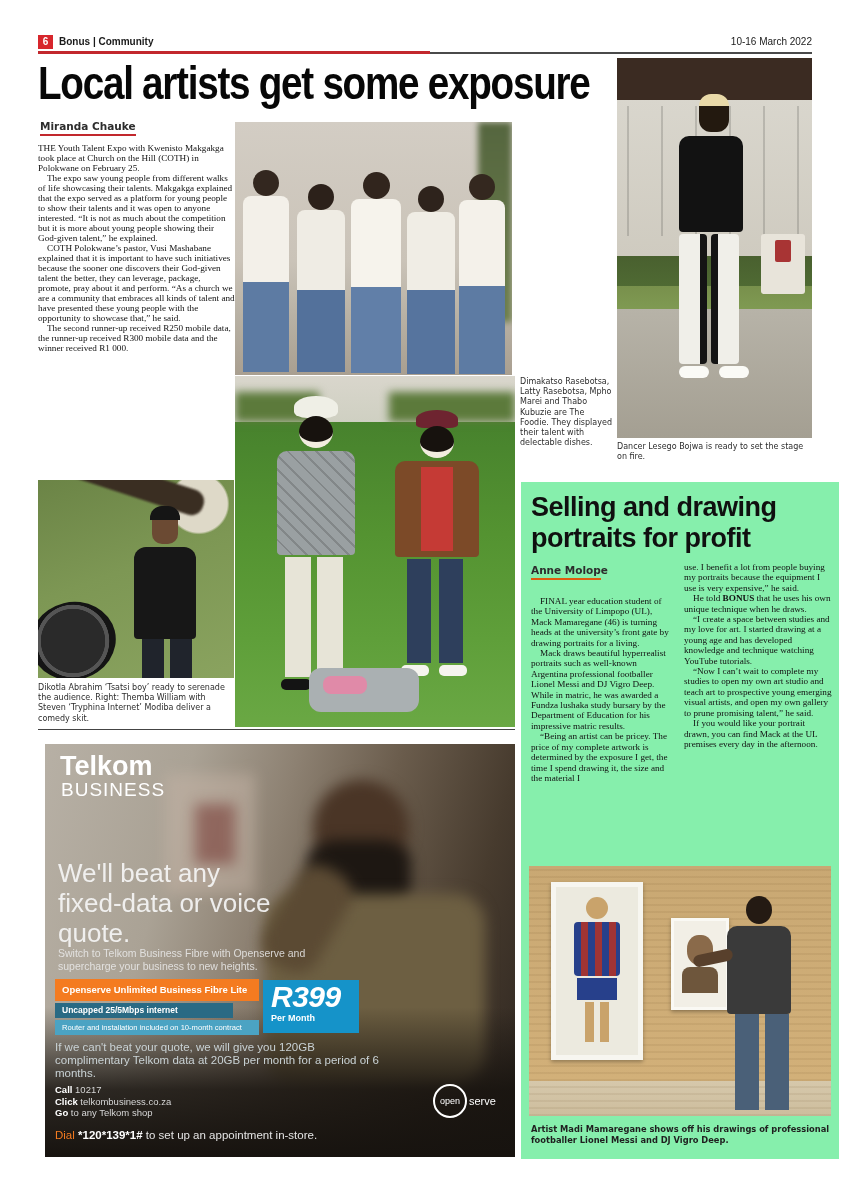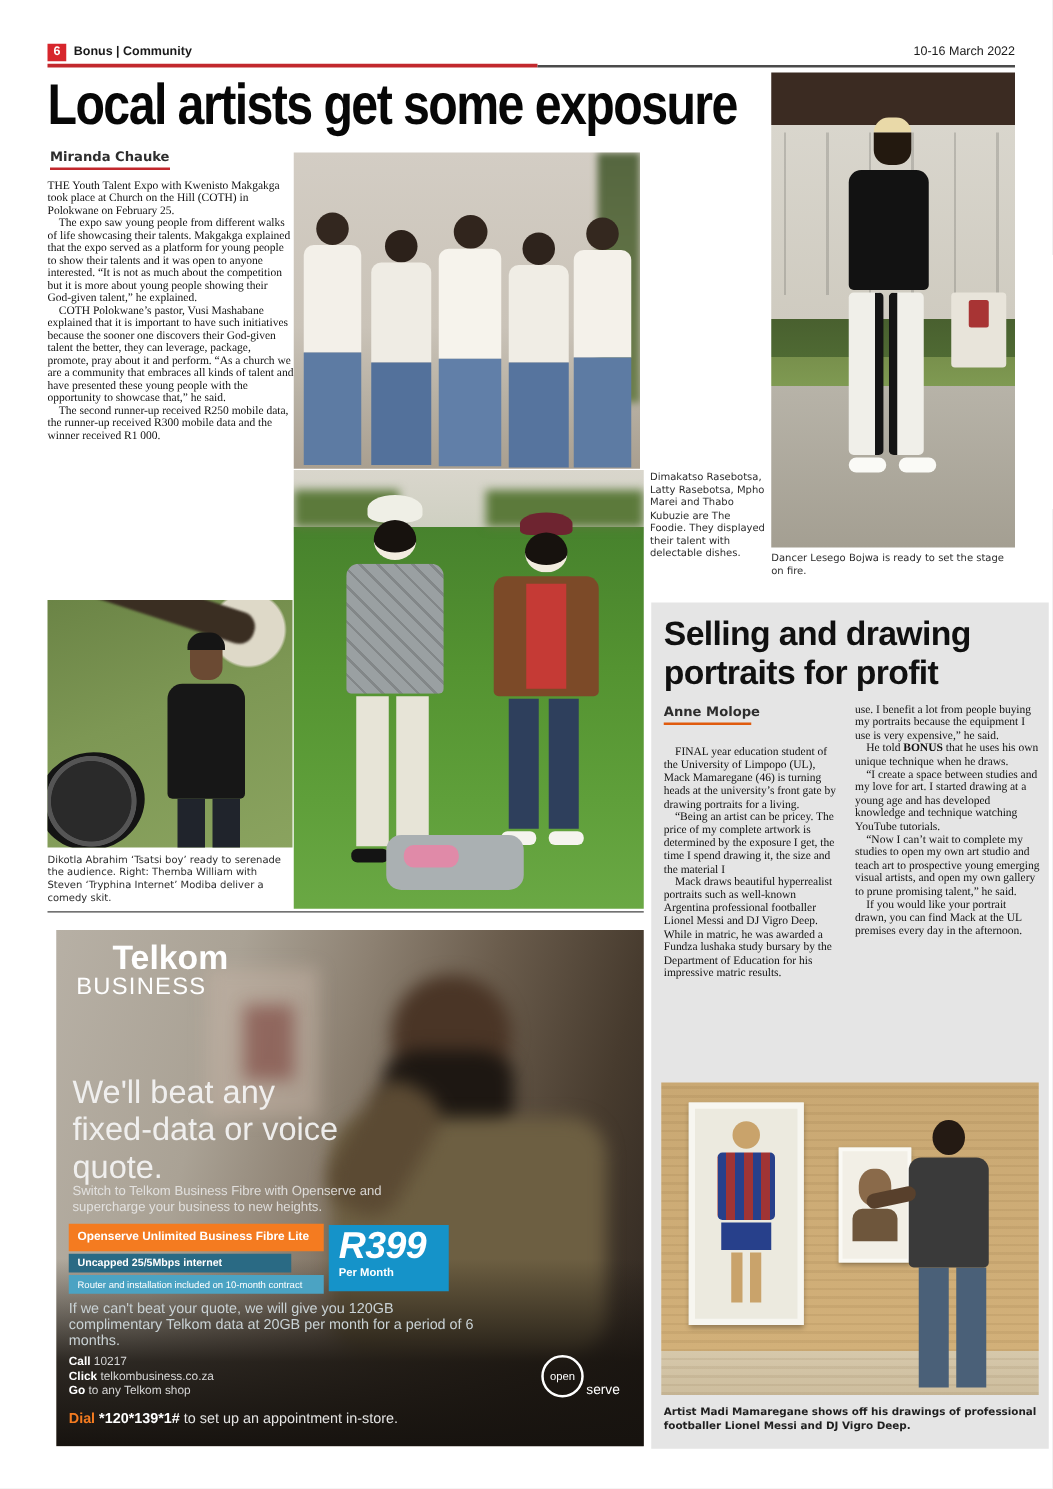--- a/index.html
+++ b/index.html
@@ -29,33 +29,33 @@
   
   .cap { position:absolute; font:8px/10.2px "DejaVu Sans",sans-serif; color:#2c2c2c; }
 
   
   .photo { position:absolute; overflow:hidden; background:#bbb; }
   .abs { position:absolute; }
 
   .rule-bottom { position:absolute; left:38px; top:729px; width:477px; height:1px; background:#444; }
 
   
-  .feature { position:absolute; left:521px; top:482px; width:318px; height:677px; background:#e5e5e5; }
+  .feature { position:absolute; left:521px; top:482px; width:318px; height:677px; background:#86efac; }
   .feature-title { position:absolute; left:10px; top:10px; width:300px;
                    font:bold 27px/31px "Liberation Sans",sans-serif; letter-spacing:-.5px; color:#101010; }
   .fcol { position:absolute; font:9.2px/10.4px "Liberation Serif",serif; color:#111; }
   .fcol p.ind { text-indent:9px; }
 
   
   .ad { position:absolute; left:45px; top:744px; width:470px; height:413px; overflow:hidden;
         background:linear-gradient(105deg,#b7b0a5 0%,#aaa295 26%,#8d8172 44%,#6a5c4c 62%,#473b2e 82%,#2e2620 100%); }
   .ad::after { content:""; position:absolute; left:0; right:0; bottom:0; height:150px;
                background:linear-gradient(180deg,rgba(20,16,12,0) 0%,rgba(22,18,14,.85) 55%,#17130f 100%); }
   .blob { position:absolute; filter:blur(7px); }
-  .ad-brand { position:absolute; left:15px; top:8px; font:bold 27px/28px "Liberation Sans",sans-serif; color:#fff; z-index:3;margin-left:30px; }
+  .ad-brand { position:absolute; left:15px; top:8px; font:bold 27px/28px "Liberation Sans",sans-serif; color:#fff; z-index:3; }
   .ad-brand-sub { position:absolute; left:16px; top:36px; font:300 19px/20px "Liberation Sans",sans-serif;
                   letter-spacing:1px; color:#fff; z-index:3; }
   .ad-headline { position:absolute; left:13px; top:114px; width:232px;
                  font:26px/30px "Liberation Sans",sans-serif; color:rgba(245,245,245,.92); z-index:3; }
   .ad-sub { position:absolute; left:13px; top:203px; width:300px;
             font:10.5px/13px "Liberation Sans",sans-serif; color:rgba(235,235,235,.85); z-index:3; }
   .bar { position:absolute; color:#fff; z-index:3; padding-left:7px; white-space:nowrap; overflow:hidden; }
   .bar-orange { left:10px; top:235px; width:204px; height:22px; background:#f47b20;
                 font:bold 9.5px/22px "Liberation Sans",sans-serif; }
   .bar-teal { left:10px; top:259px; width:178px; height:15px; background:#2a6a84;
@@ -66,23 +66,23 @@
            color:#fff; z-index:3; padding:1px 0 0 8px; }
   .price-amt { font:italic bold 30px/32px "Liberation Sans",sans-serif; letter-spacing:-.5px; }
   .price-per { font:bold 9px/10px "Liberation Sans",sans-serif; }
   .ad-promo { position:absolute; left:10px; top:297px; width:330px;
               font:11.5px/12.8px "Liberation Sans",sans-serif; color:#c9d2d5; z-index:3; }
   .ad-contacts { position:absolute; left:10px; top:340px; font:9.5px/11.5px "Liberation Sans",sans-serif;
                  color:#d6d6d6; z-index:3; }
   .ad-contacts b { color:#fff; }
   .ad-dial { position:absolute; left:10px; top:385px; font:11.5px/13px "Liberation Sans",sans-serif;
              color:#e4e4e4; z-index:3; }
-  .ad-dial .lbl { color:#f47b20; font-weight:bold; }
+  .ad-dial .lbl { color:#f47b20; font-weight:normal; }
   .ad-dial b { color:#fff; }
-  .openserve { position:absolute; left:388px; top:340px; display:flex; align-items:flex-end; z-index:3; }
+  .openserve { position:absolute; left:388px; top:340px; display:flex; align-items:center; z-index:3; }
   .os-circle { width:34px; height:34px; border:2px solid #fff; border-radius:50%;
                display:flex; align-items:center; justify-content:center;
                font:9px "Liberation Sans",sans-serif; color:#fff; }
   .os-serve { font:11px "Liberation Sans",sans-serif; color:#fff; margin-left:2px; }
 
   .feature-photo-cap { position:absolute; left:10px; top:642px; width:302px;
                        font:bold 8.3px/11px "DejaVu Sans",sans-serif; color:#1f1f1f; }
 </style>
 </head>
 <body>
@@ -259,22 +259,22 @@
     </div>
   </div>
 
   <div class="feature">
     <h2 class="feature-title">Selling and drawing portraits for profit</h2>
     <div class="byline" style="left:10px; top:82px;">Anne Molope</div>
     <div class="byline-rule" style="left:10px; top:96px; width:70px; background:#e05b0e;"></div>
 
     <div class="fcol" style="left:10px; top:114px; width:141px;">
         <p class="ind">FINAL year education student of the University of Limpopo (UL), Mack Mamaregane (46) is turning heads at the university’s front gate by drawing portraits for a living.</p>
+        <p class="ind">Mack draws beautiful hyperrealist portraits such as well-known Argentina professional footballer Lionel Messi and DJ Vigro Deep. While in matric, he was awarded a Fundza lushaka study bursary by the Department of Education for his impressive matric results.</p>
         <p class="ind">“Being an artist can be pricey. The price of my complete artwork is determined by the exposure I get, the time I spend drawing it, the size and the material I</p>
-        <p class="ind">Mack draws beautiful hyperrealist portraits such as well-known Argentina professional footballer Lionel Messi and DJ Vigro Deep. While in matric, he was awarded a Fundza lushaka study bursary by the Department of Education for his impressive matric results.</p>
       </div>
 
     <div class="fcol" style="left:163px; top:80px; width:148px;">
       <p>use. I benefit a lot from people buying my portraits because the equipment I use is very expensive,” he said.</p>
       <p class="ind"><span>He told </span><b>BONUS</b><span> that he uses his own unique technique when he draws.</span></p>
       <span><p class="ind">“I create a space between studies and my love for art. I started drawing at a young age and has developed knowledge and technique watching YouTube tutorials.</p><p class="ind">“Now I can’t wait to complete my studies to open my own art studio and teach art to prospective young emerging visual artists, and open my own gallery to prune promising talent,” he said.</p><p class="ind">If you would like your portrait drawn, you can find Mack at the UL premises every day in the afternoon.</p></span>
     </div>
 
     <div class="photo" style="left:8px; top:384px; width:302px; height:250px;
          background:linear-gradient(180deg,#c9a873 0%,#d2b079 86%,#d6c8ab 86%,#cdbd9d 100%);

